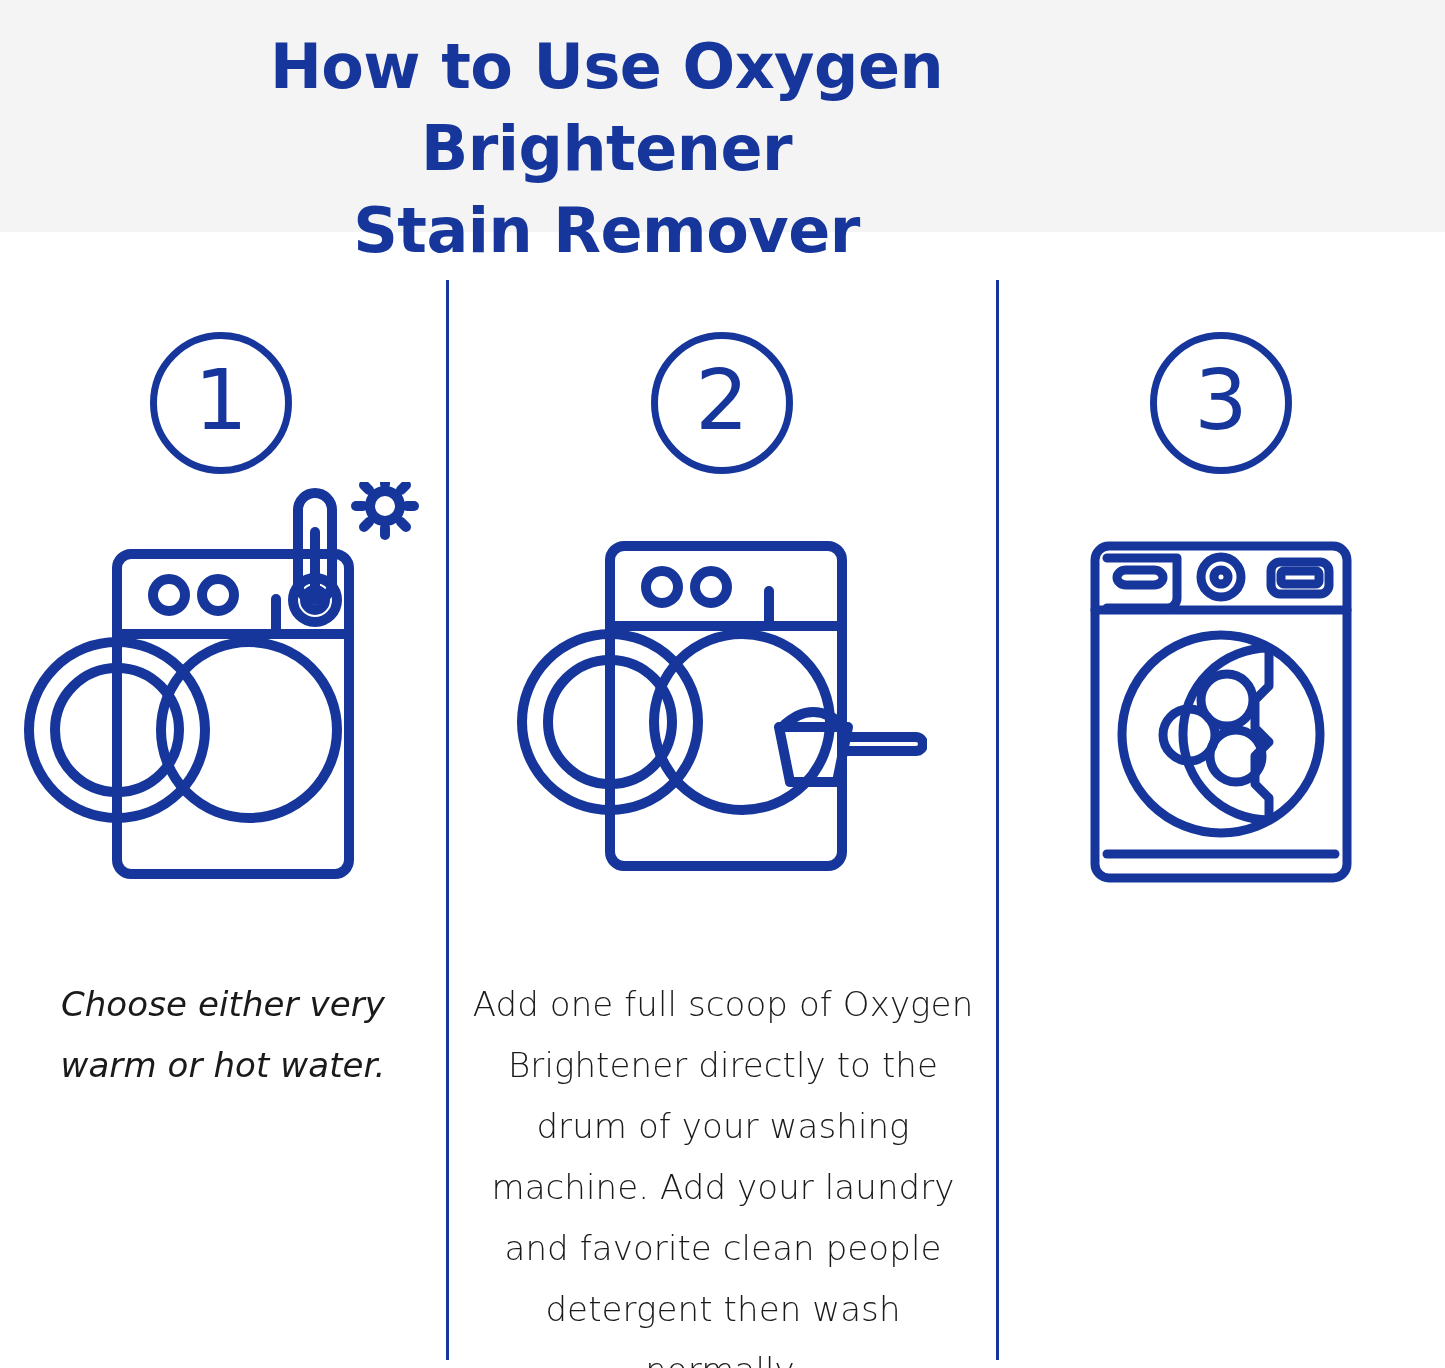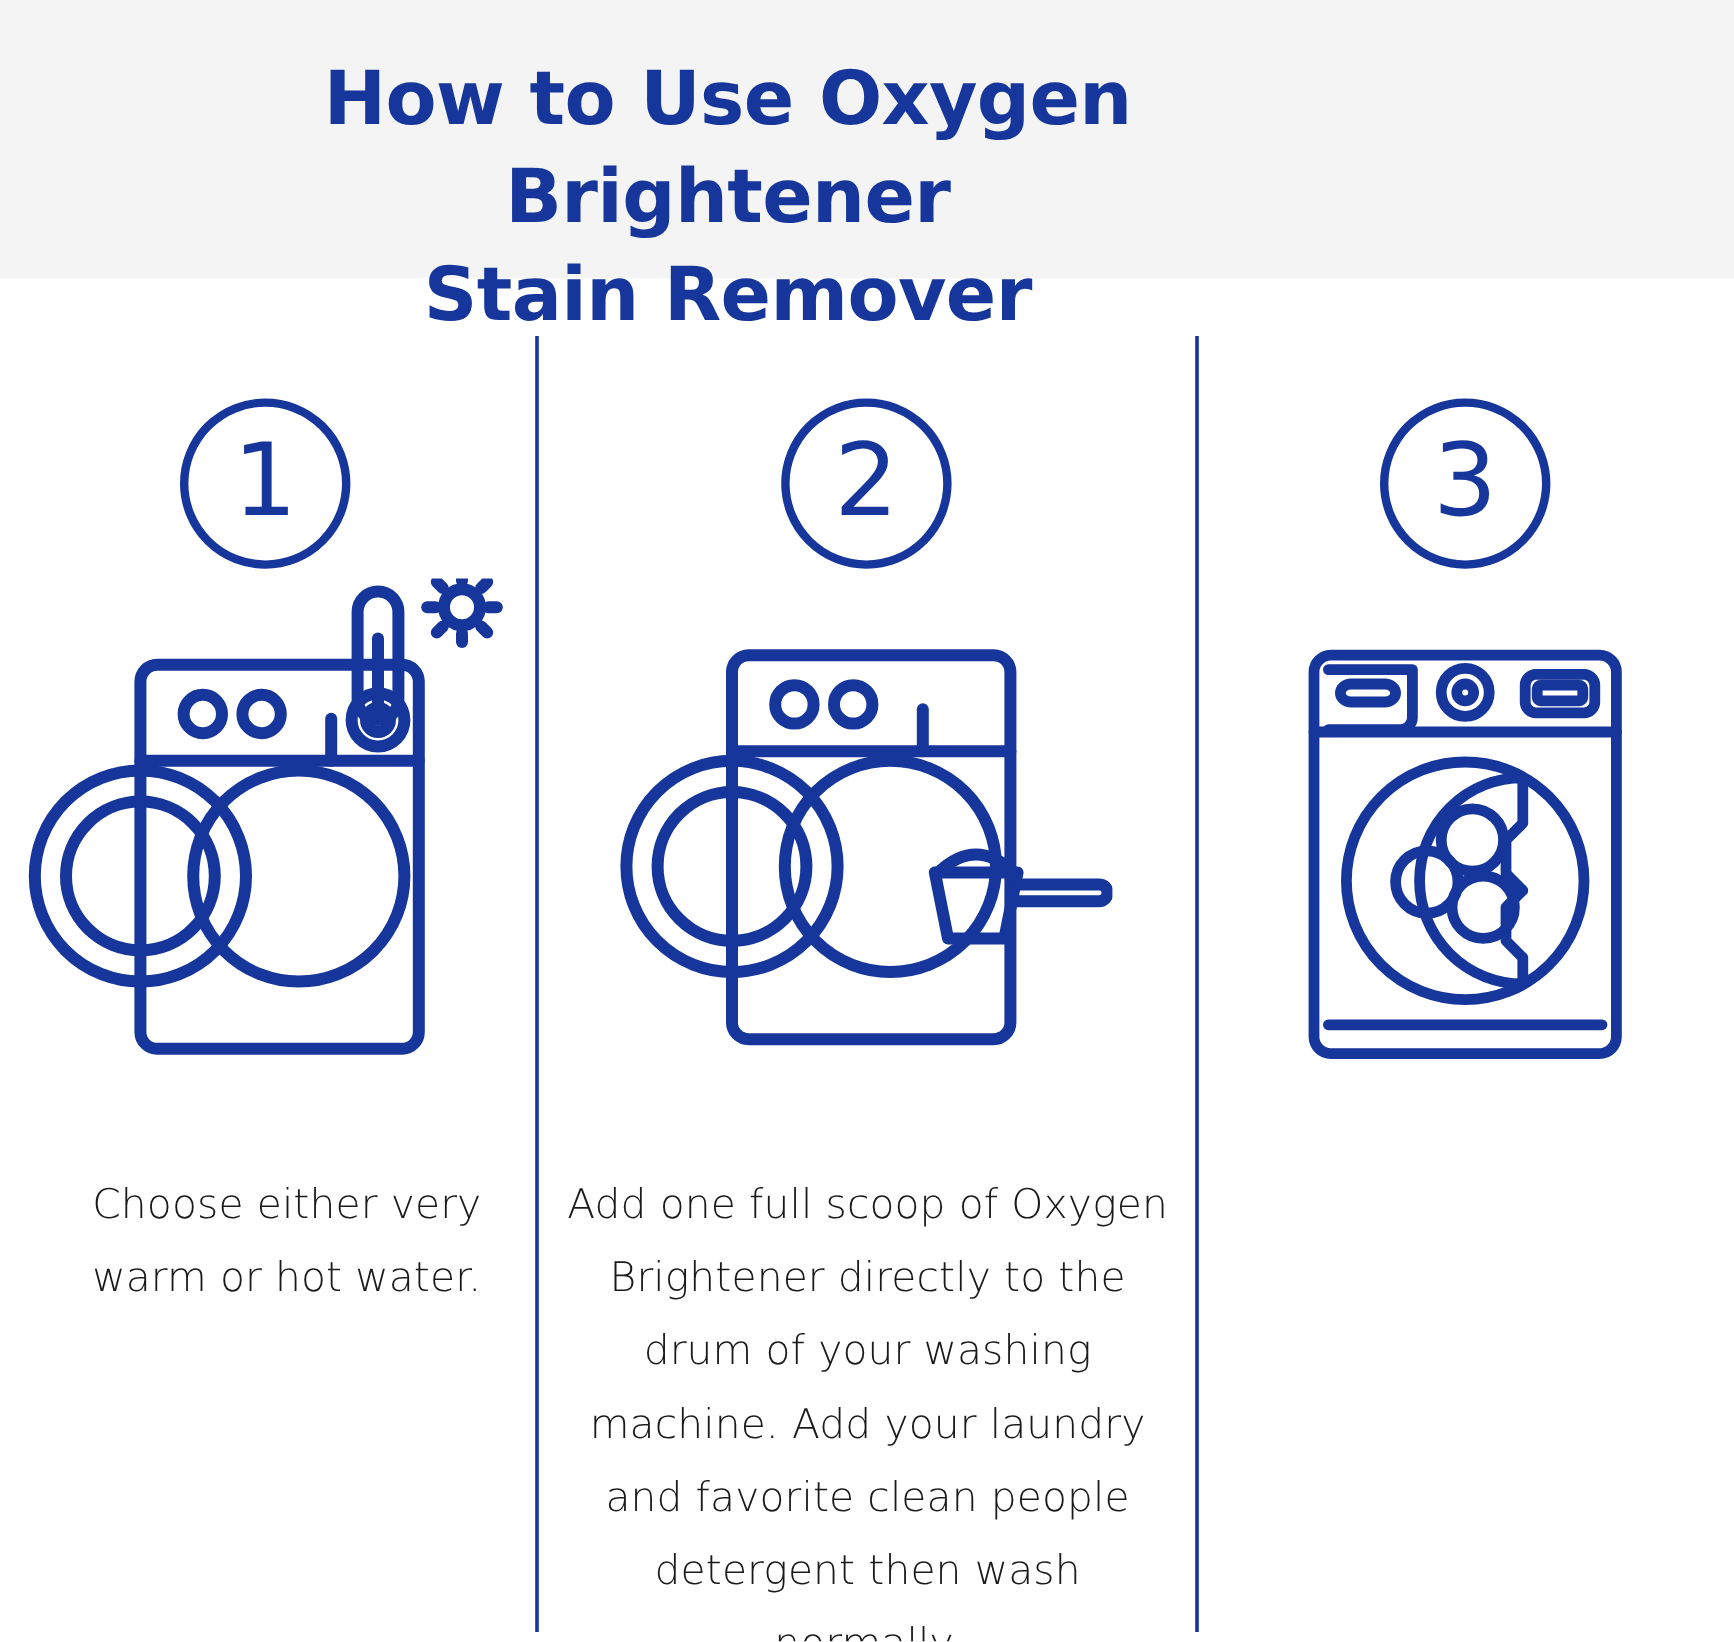--- a/index.html
+++ b/index.html
@@ -38,21 +38,20 @@
     text-align: center;
     color: #16369b;
     font-family: "DejaVu Sans", sans-serif;
     font-weight: bold;
     font-size: 62px;
     line-height: 82px;
     letter-spacing: -0.5px;
     padding: 0 120px;
     box-sizing: border-box;
     white-space: pre-line;
-    margin-top: 15px;
   }
 
   
   .columns {
     position: absolute;
     left: 0;
     top: 232px;
     width: 1445px;
     height: 1136px;
     display: flex;
@@ -116,21 +115,21 @@
   .caption {
     position: absolute;
     text-align: center;
     color: #1a1a1a;
     font-family: "DejaVu Sans", sans-serif;
     font-weight: 300;
     font-size: 34px;
     line-height: 61px;
     letter-spacing: 0.1px;
   }
-  .caption-1 { top: 742px; left: 48px;  width: 382px; }
+  .caption-1 { top: 742px; left: 32px;  width: 382px; font-style: italic; }
   .caption-2 { top: 742px; left: 22px;  width: 508px; }
   .caption-3 { top: 742px; left: 10px;  width: 428px; }
 </style>
 </head>
 <body>
 
 <div id="infographic">
 
   <div class="header-band"></div>
   <div class="header-title">How to Use Oxygen Brightener

